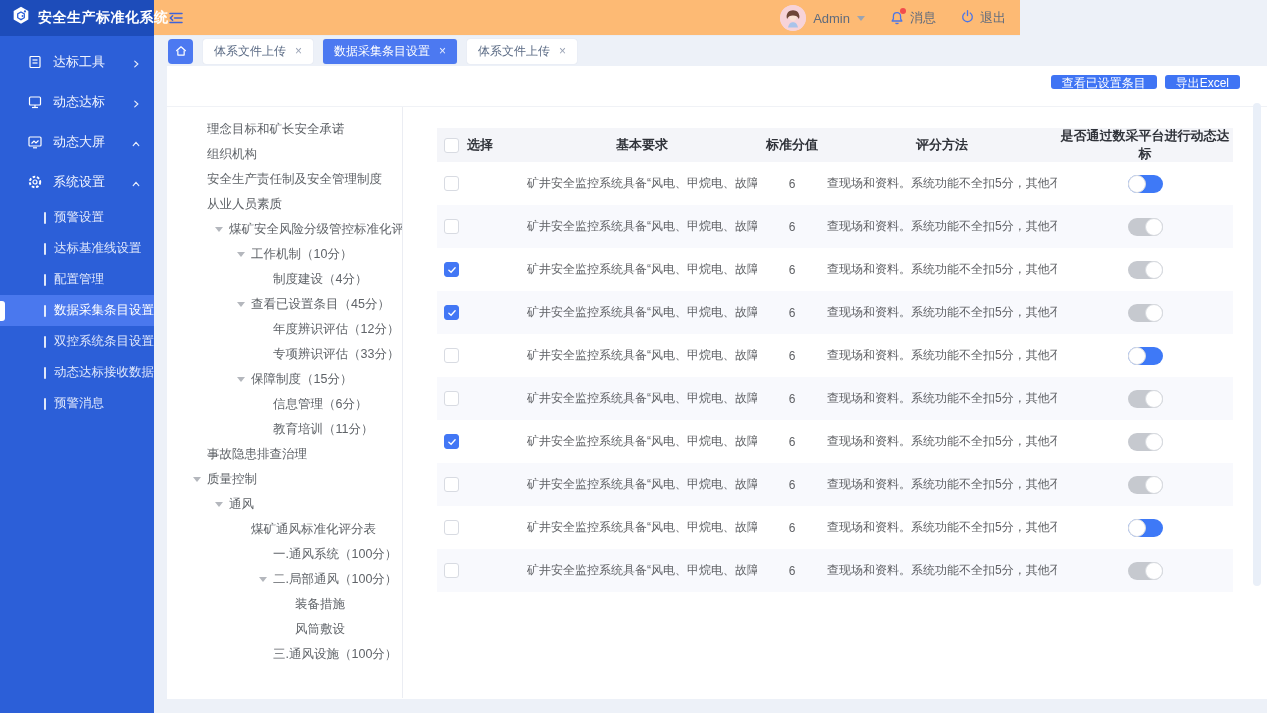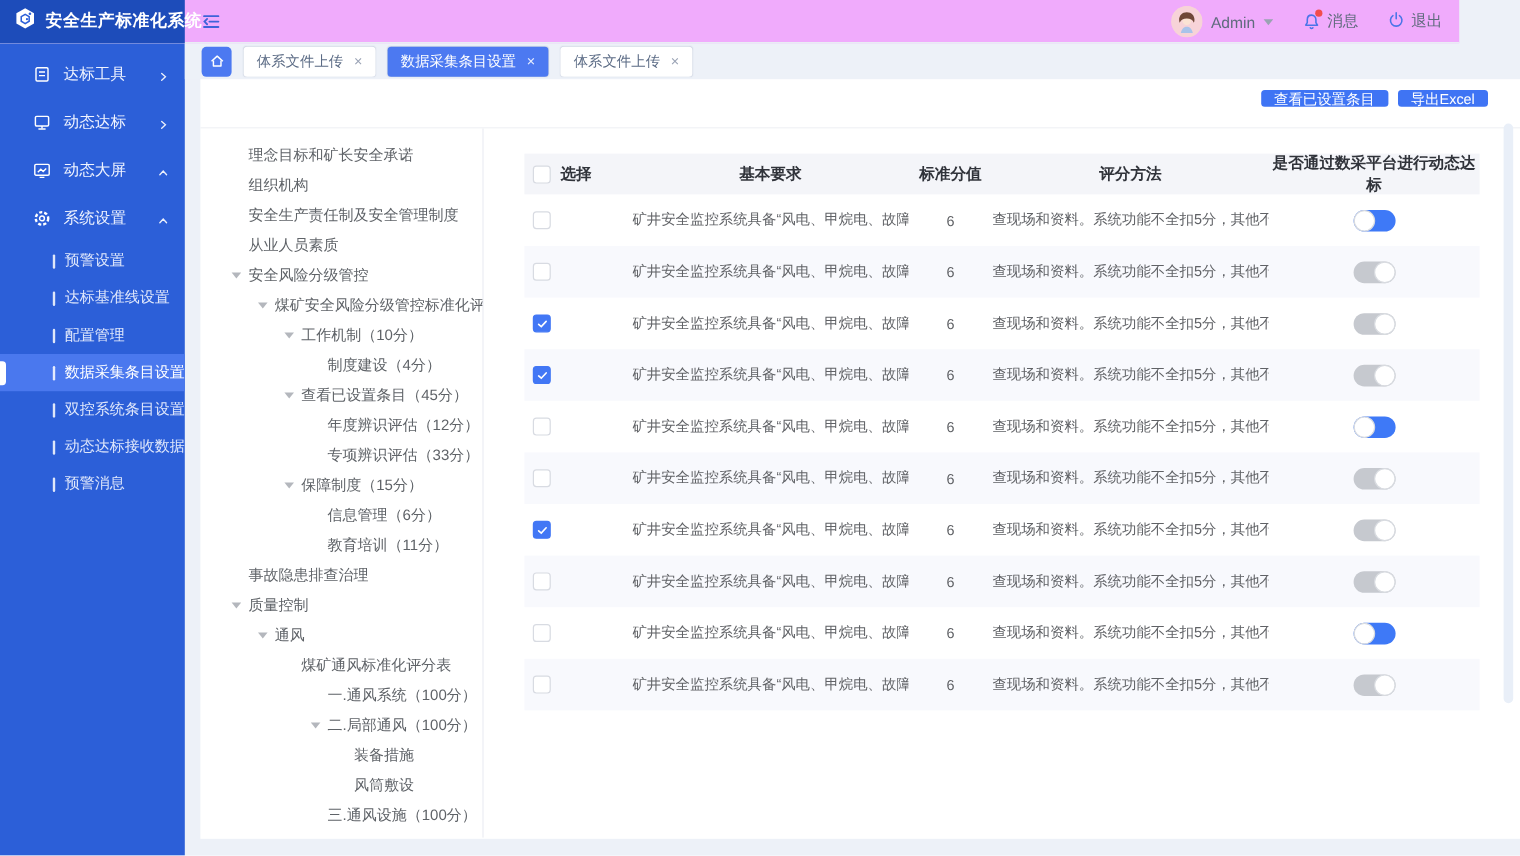--- a/index.html
+++ b/index.html
@@ -1,20 +1,20 @@
 <!DOCTYPE html>
 <html><head>
 <meta charset="utf-8">
 <style>
   * { margin:0; padding:0; box-sizing:border-box; }
   html,body { width:1267px; height:713px; overflow:hidden; }
   body { font-family:"Liberation Sans","DejaVu Sans",sans-serif; background:#edf1f8; position:relative; }
 
   
-  .topbar { position:absolute; left:0; top:0; width:1216px; height:36px; background:#f0abfc; border-bottom:1px solid #e9edf4; z-index:5; }
+  .topbar { position:absolute; left:0; top:0; width:1020px; height:36px; background:#fdba74; border-bottom:1px solid #e9edf4; z-index:5; }
   .logo { position:absolute; left:0; top:0; width:154px; height:36px; background:#1d4cba; display:flex; align-items:center; gap:6px; padding-left:10px; }
   .logo-title { color:#fff; font-size:14px; font-weight:bold; letter-spacing:.5px; white-space:nowrap; }
   .fold { position:absolute; left:168px; top:10px; width:16px; height:16px; cursor:pointer; }
   .header-right { position:absolute; right:14px; top:0; height:36px; display:flex; align-items:center; gap:24px; }
   .user-block { display:flex; align-items:center; gap:7px; cursor:pointer; }
   .avatar { width:26px; height:26px; border-radius:50%; overflow:hidden; background:#f7d3d8; }
   .user-name { font-size:13px; color:#5f6b7d; }
   .caret-down { width:0; height:0; border-left:4px solid transparent; border-right:4px solid transparent; border-top:5px solid #9aa3b2; }
   .hdr-action { display:flex; align-items:center; gap:5px; cursor:pointer; font-size:13px; color:#5f6b7d; }
   .bell-wrap { position:relative; width:16px; height:16px; }
@@ -247,25 +247,20 @@
         </div>
         <div class="tree-item">
           <span style="display: inline-block; flex: 0 0 auto; width: 40px;"></span>
           <span>安全生产责任制及安全管理制度</span>
         </div>
         <div class="tree-item">
           <span style="display: inline-block; flex: 0 0 auto; width: 40px;"></span>
           <span>从业人员素质</span>
         </div>
         <div class="tree-item">
-          <span style="display: inline-block; flex: 0 0 auto; width: 26px;"></span>
-          <span class="tree-caret"></span>
-          <span>安全风险分级管控</span>
-        </div>
-        <div class="tree-item">
           <span style="display: inline-block; flex: 0 0 auto; width: 48px;"></span>
           <span class="tree-caret"></span>
           <span>煤矿安全风险分级管控标准化评分表</span>
         </div>
         <div class="tree-item">
           <span style="display: inline-block; flex: 0 0 auto; width: 70px;"></span>
           <span class="tree-caret"></span>
           <span>工作机制（10分）</span>
         </div>
         <div class="tree-item">

